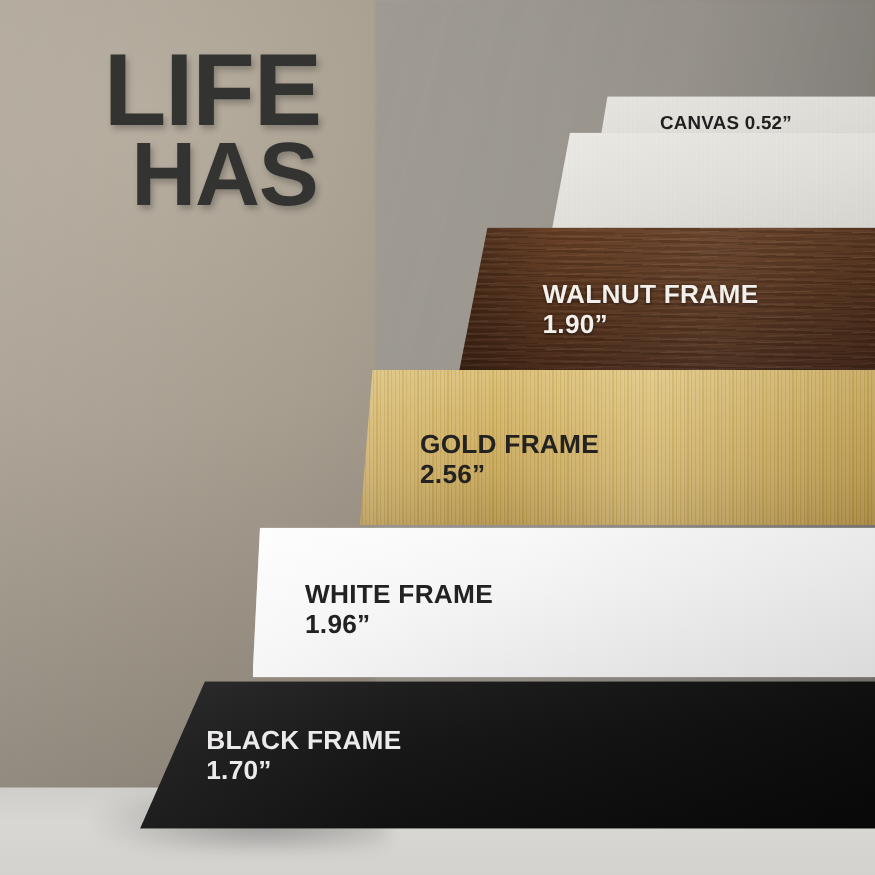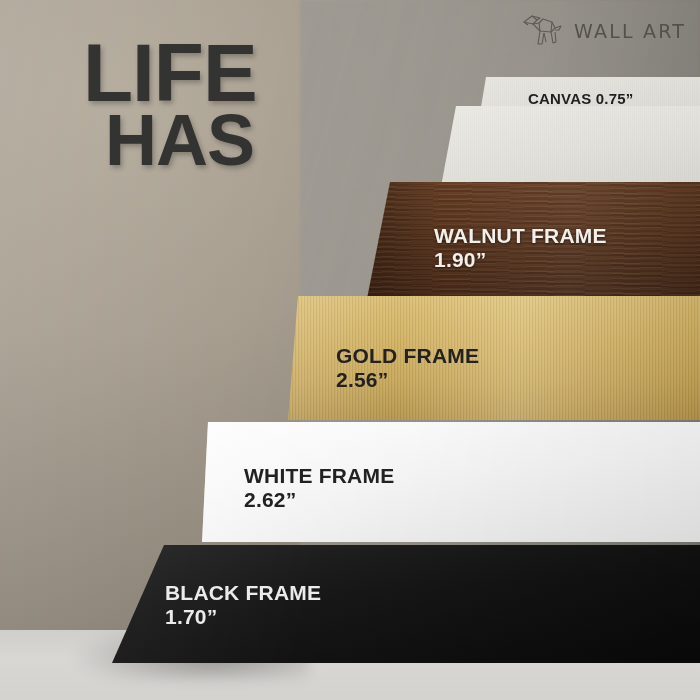--- a/index.html
+++ b/index.html
@@ -185,41 +185,24 @@
   <div class="wall-panel"></div>
   <div class="wall-shade"></div>
   <div class="floor"></div>
   <div class="floor-shadow"></div>
 
   <div id="headline">
     <span class="l1">LIFE</span>
     <span class="l2">HAS</span>
   </div>
 
-  <div id="brand">
-    <svg class="mark" viewBox="0 0 46 34">
-      <g fill="none" stroke="#4b4743" stroke-width="1.1" stroke-linejoin="round">
-        <path d="M4 8 L12 2 L17 6 L13 10 Z"></path>
-        <path d="M12 2 L20 4 L17 6"></path>
-        <path d="M13 10 L19 9 L23 5 L32 8 L35 14 L31 18 L20 17 Z"></path>
-        <path d="M19 9 L20 17"></path>
-        <path d="M32 8 L31 18"></path>
-        <path d="M20 17 L18 30 L22 30 L24 19"></path>
-        <path d="M31 18 L33 29 L36 28 L35 18"></path>
-        <path d="M24 19 L26 28"></path>
-        <path d="M35 14 L41 12 L39 16 L35 16"></path>
-        <path d="M4 8 L8 11"></path>
-      </g>
-    </svg>
-    <span class="word">WALL ART</span>
-  </div>
 
   <div class="layer" id="canvas075">
     <div class="grain"></div>
-    <div class="lbl">CANVAS  0.75”</div>
+    <div class="lbl">CANVAS  0.52”</div>
   </div>
 
   <div class="layer" id="canvas150">
     <div class="grain"></div>
   </div>
 
   <div class="layer" id="walnut">
     <div class="grain"></div>
     <div class="grain2"></div>
     <div class="lbl">WALNUT FRAME
@@ -228,21 +211,21 @@
 
   <div class="layer" id="gold">
     <div class="grain"></div>
     <div class="lbl">GOLD FRAME
 2.56”</div>
   </div>
 
   <div class="layer" id="white">
     <div class="sheen"></div>
     <div class="lbl">WHITE FRAME
-2.62”</div>
+1.96”</div>
   </div>
 
   <div class="layer" id="black">
     <div class="sheen"></div>
     <div class="lbl">BLACK FRAME
 1.70”</div>
   </div>
 
 </div>
 

